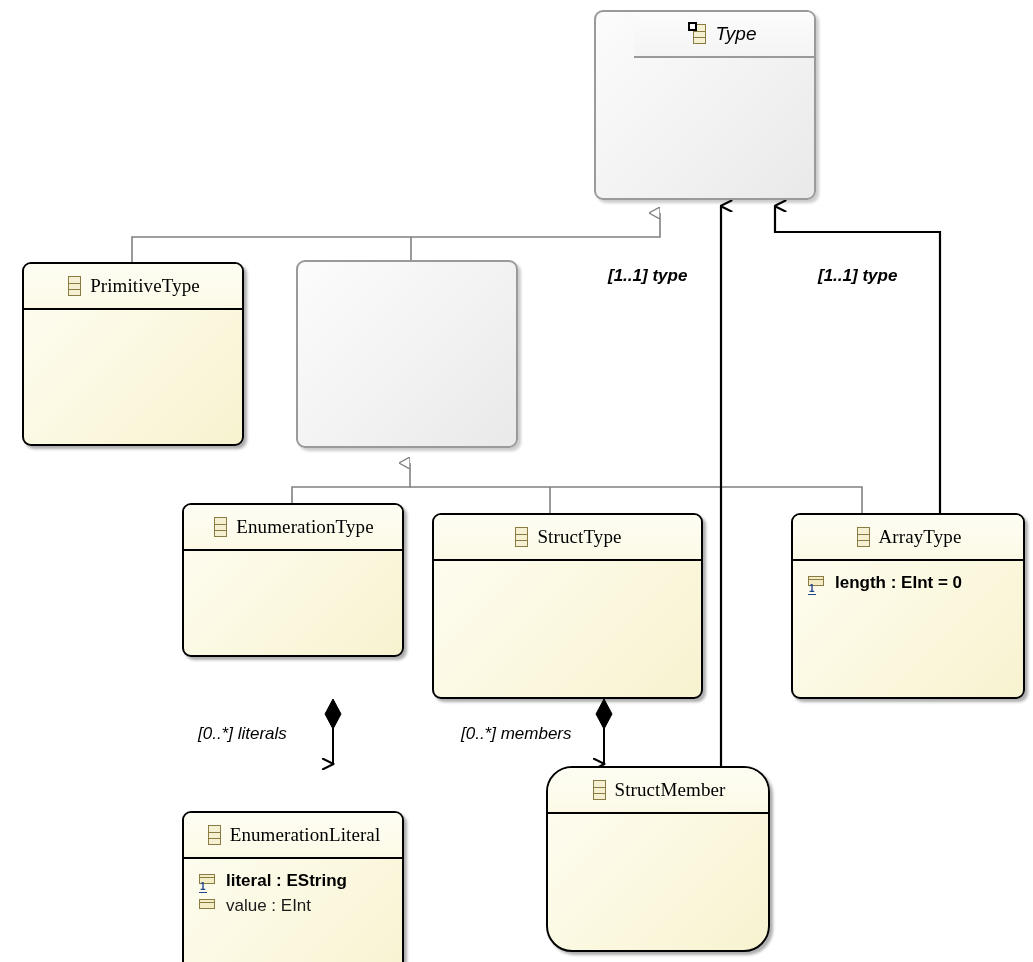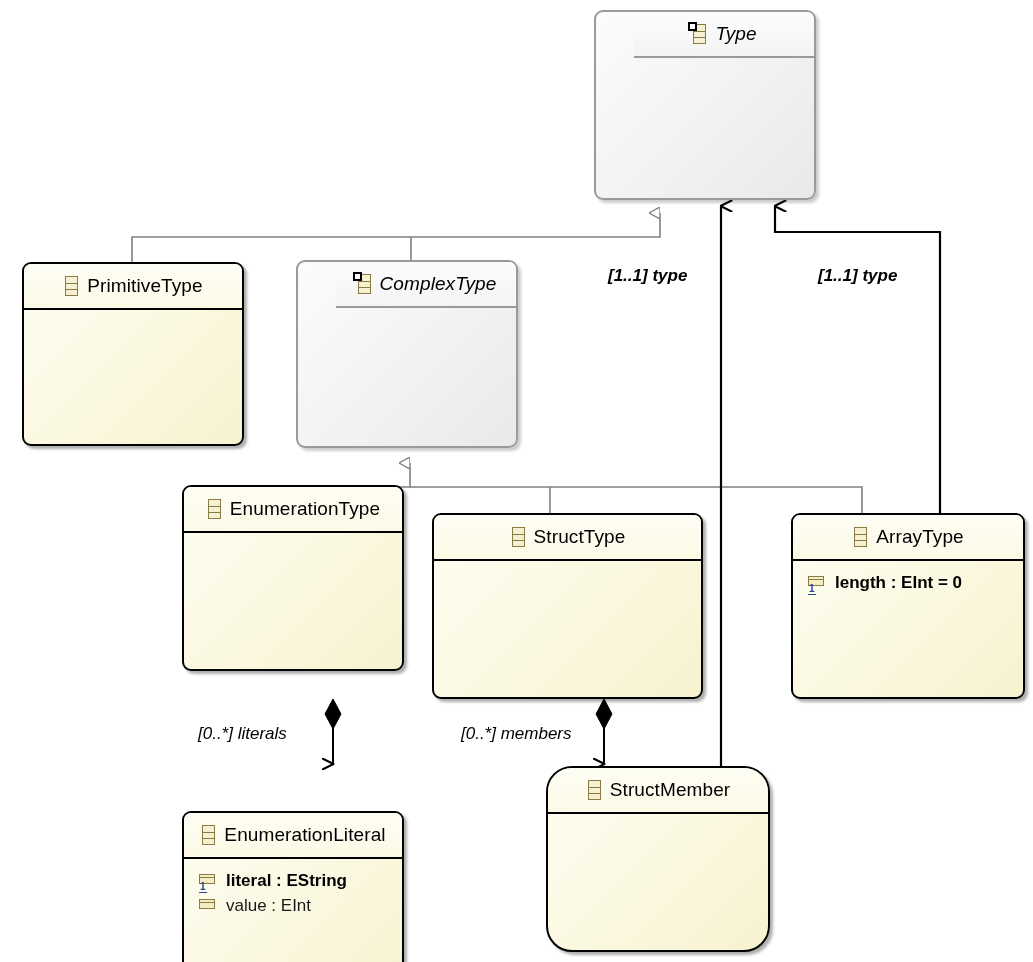--- a/index.html
+++ b/index.html
@@ -52,20 +52,21 @@
     position: relative;
     height: 46px;
     display: flex;
     align-items: center;
     justify-content: center;
     box-sizing: border-box;
   }
   .concrete > .cls-header {
     border-bottom: 2px solid #000000;
     background: linear-gradient(180deg, #fefdf4 0%, #fcfae6 100%);
+    font-family: Liberation Serif, serif;
   }
   .abstract > .cls-header {
     border-bottom: 2px solid #9a9a9a;
     background: linear-gradient(180deg, #fcfcfc 0%, #f4f4f4 100%);
   }
   .cls-name {
     font-size: 19px;
     color: #000000;
     letter-spacing: 0.1px;
     white-space: nowrap;
@@ -265,34 +266,24 @@
             <i class="l1"></i>
             <i class="l2"></i>
           </span>
       </span>
       <span class="cls-name">PrimitiveType</span>
     </div>
     <div class="cls-attrs"></div>
   </div>
 
   <div class="uml-class abstract" style="left:296px; top:260px; width:222px; height:188px;">
-    <div class="cls-header">
-      <span class="cls-icon">
-        <span class="badge"></span>
-        <span class="stack">
-            <i class="l1"></i>
-            <i class="l2"></i>
-          </span>
-      </span>
-      <span class="cls-name">ComplexType</span>
-    </div>
-    <div class="cls-attrs"></div>
-  </div>
-
-  <div class="uml-class concrete" style="left:182px; top:485px; width:222px; height:186px;">
+    <div class="cls-attrs"></div>
+  </div>
+
+  <div class="uml-class concrete" style="left:182px; top:503px; width:222px; height:154px;">
     <div class="cls-header">
       <span class="cls-icon">
         <span class="stack">
             <i class="l1"></i>
             <i class="l2"></i>
           </span>
       </span>
       <span class="cls-name">EnumerationType</span>
     </div>
     <div class="cls-attrs"></div>

